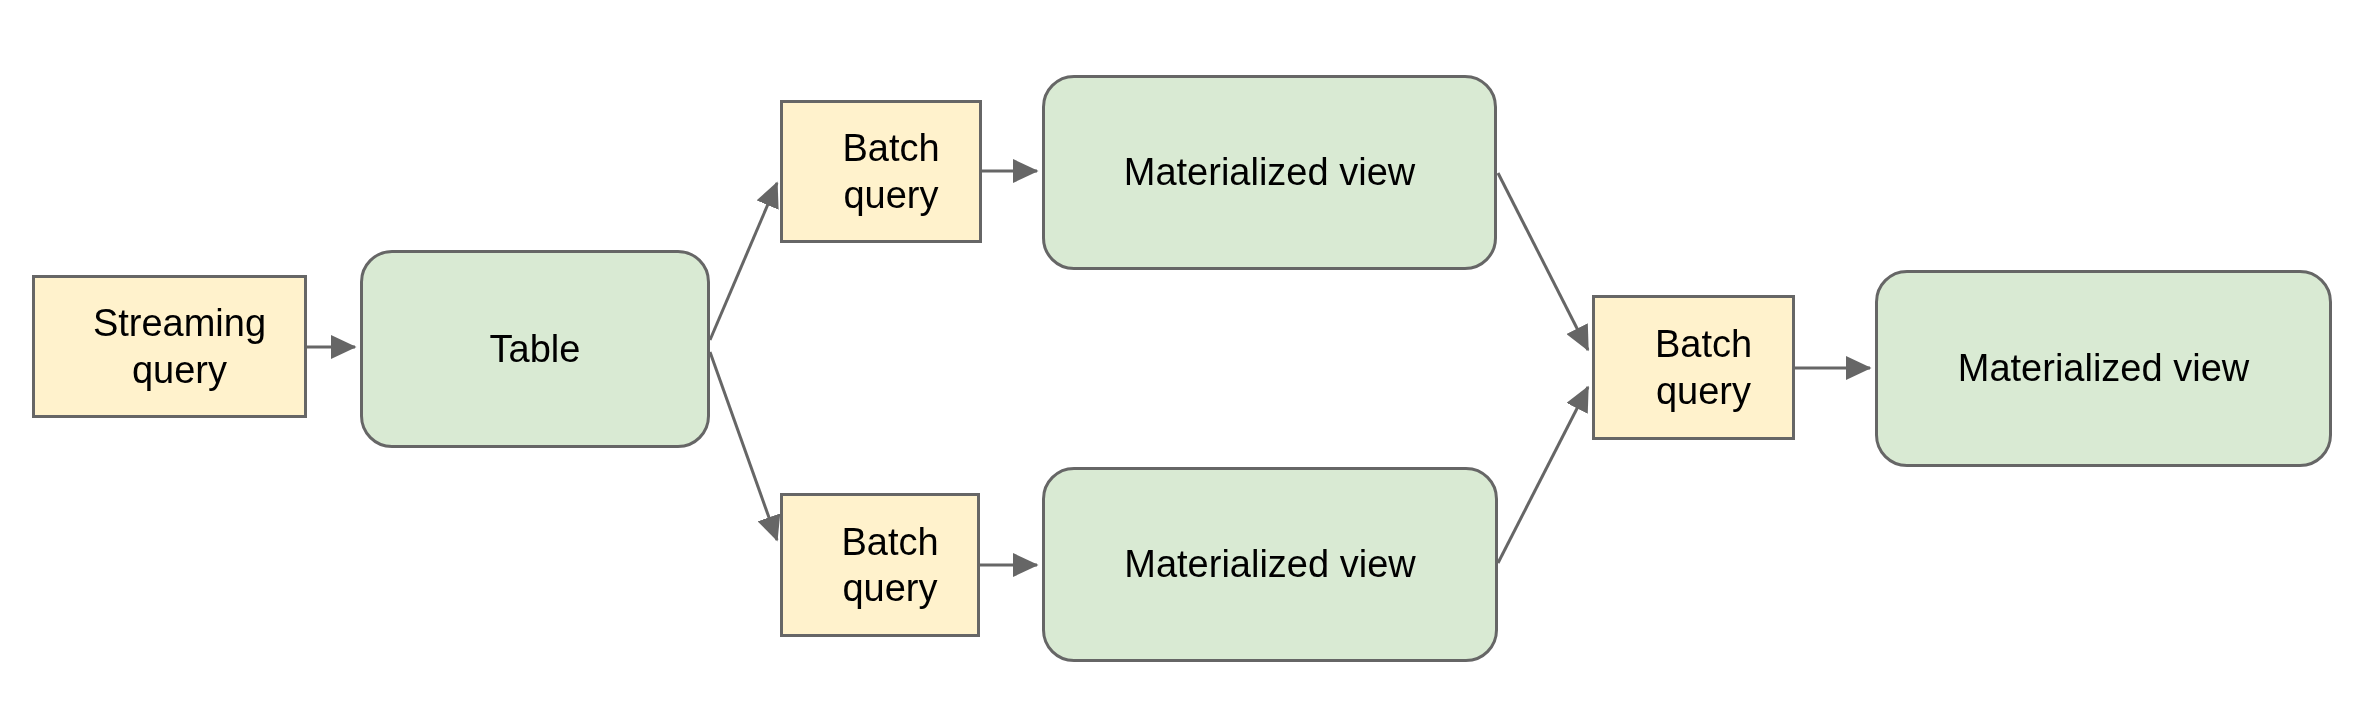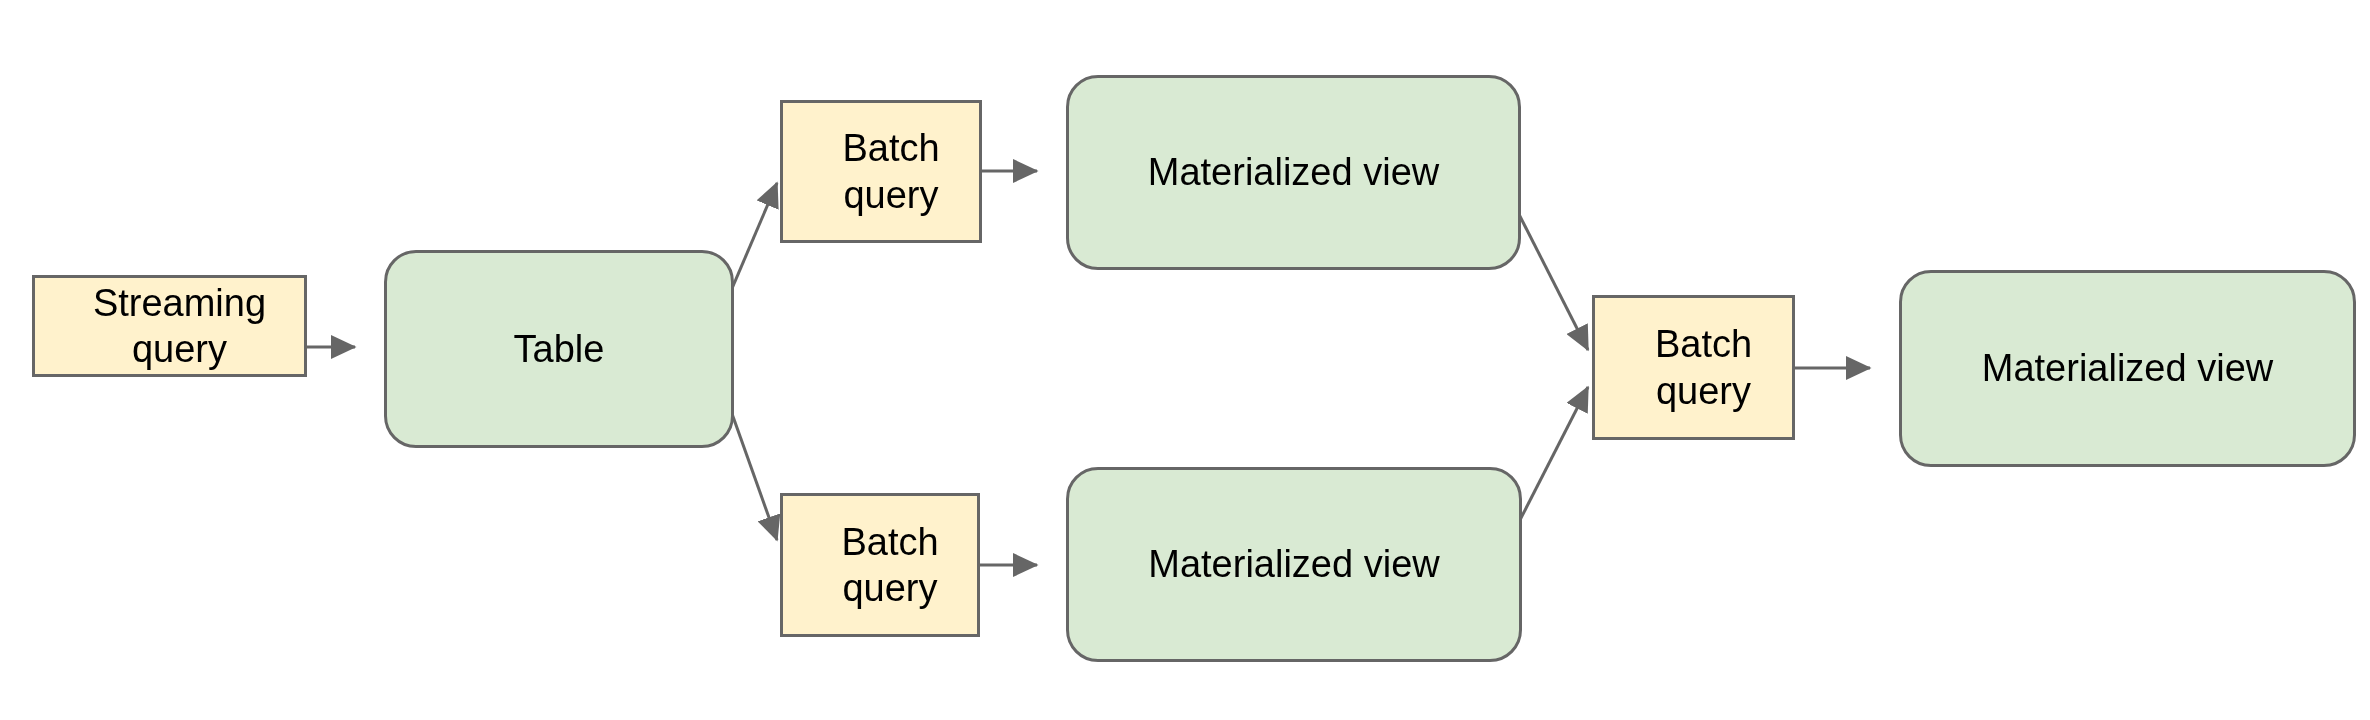--- a/index.html
+++ b/index.html
@@ -42,24 +42,23 @@
   .node-query {
     background: var(--query-fill, #fff2cc);
     border: 3px solid var(--border, #666666);
     border-radius: 0;
     padding-left: 20px;
   }
   .node-view {
     background: var(--view-fill, #d9ead3);
     border: 3px solid var(--border, #666666);
     border-radius: 32px;
-    margin-left: 24px;
   }
   
-  .n-streaming      { left: 32px;   top: 275px; width: 275px; height: 102px; }
+  .n-streaming      { left: 32px;   top: 275px; width: 275px; height: 143px; }
   .n-table          { left: 360px;  top: 250px; width: 350px; height: 198px; }
   .n-batch-top      { left: 780px;  top: 100px; width: 202px; height: 143px; }
   .n-mv-top         { left: 1042px; top: 75px;  width: 455px; height: 195px; }
   .n-batch-bottom   { left: 780px;  top: 493px; width: 200px; height: 144px; }
   .n-mv-bottom      { left: 1042px; top: 467px; width: 456px; height: 195px; }
   .n-batch-right    { left: 1592px; top: 295px; width: 203px; height: 145px; }
   .n-mv-right       { left: 1875px; top: 270px; width: 457px; height: 197px; }
   .node-label { display: inline-block; padding: 4px 10px; }
 </style>
 </head>

